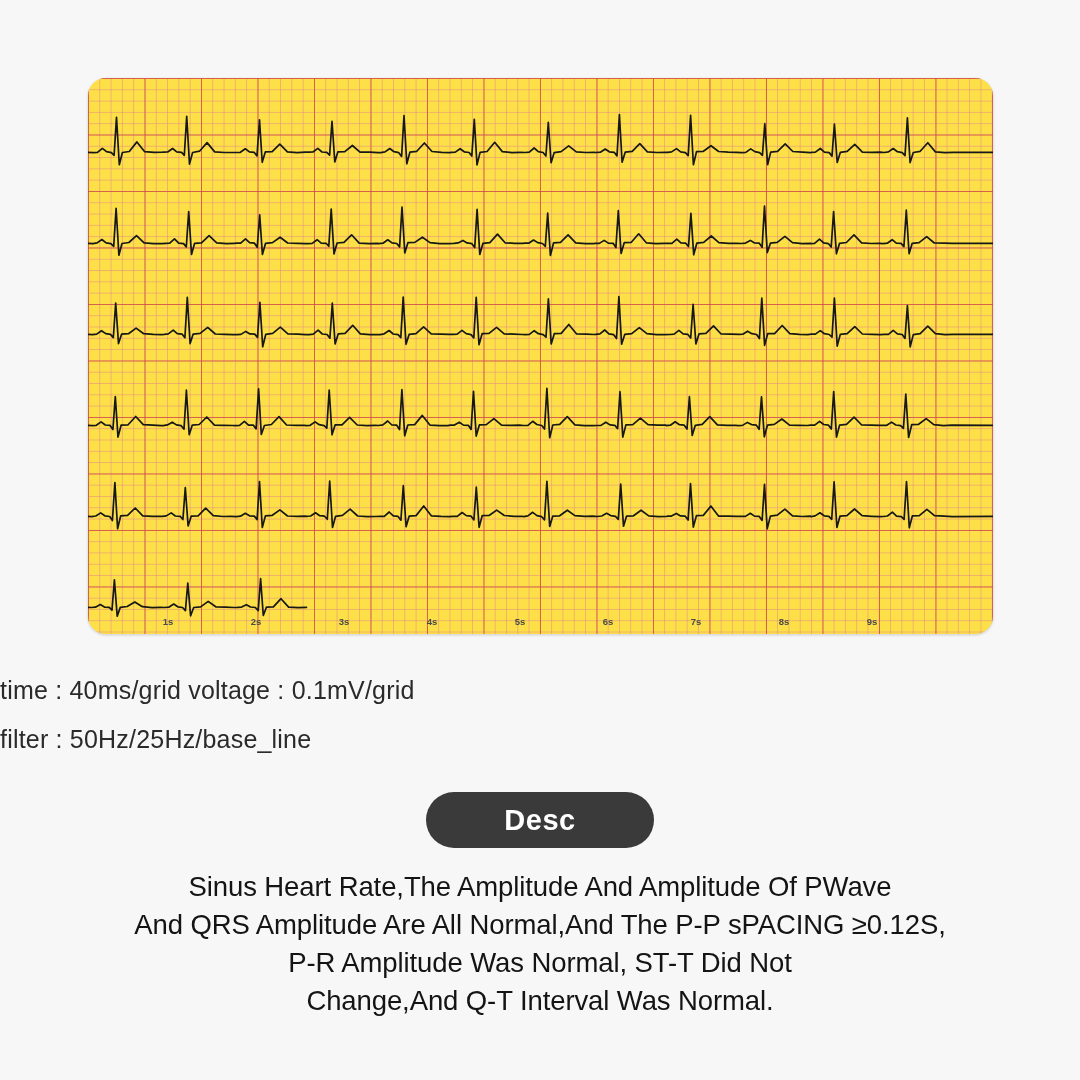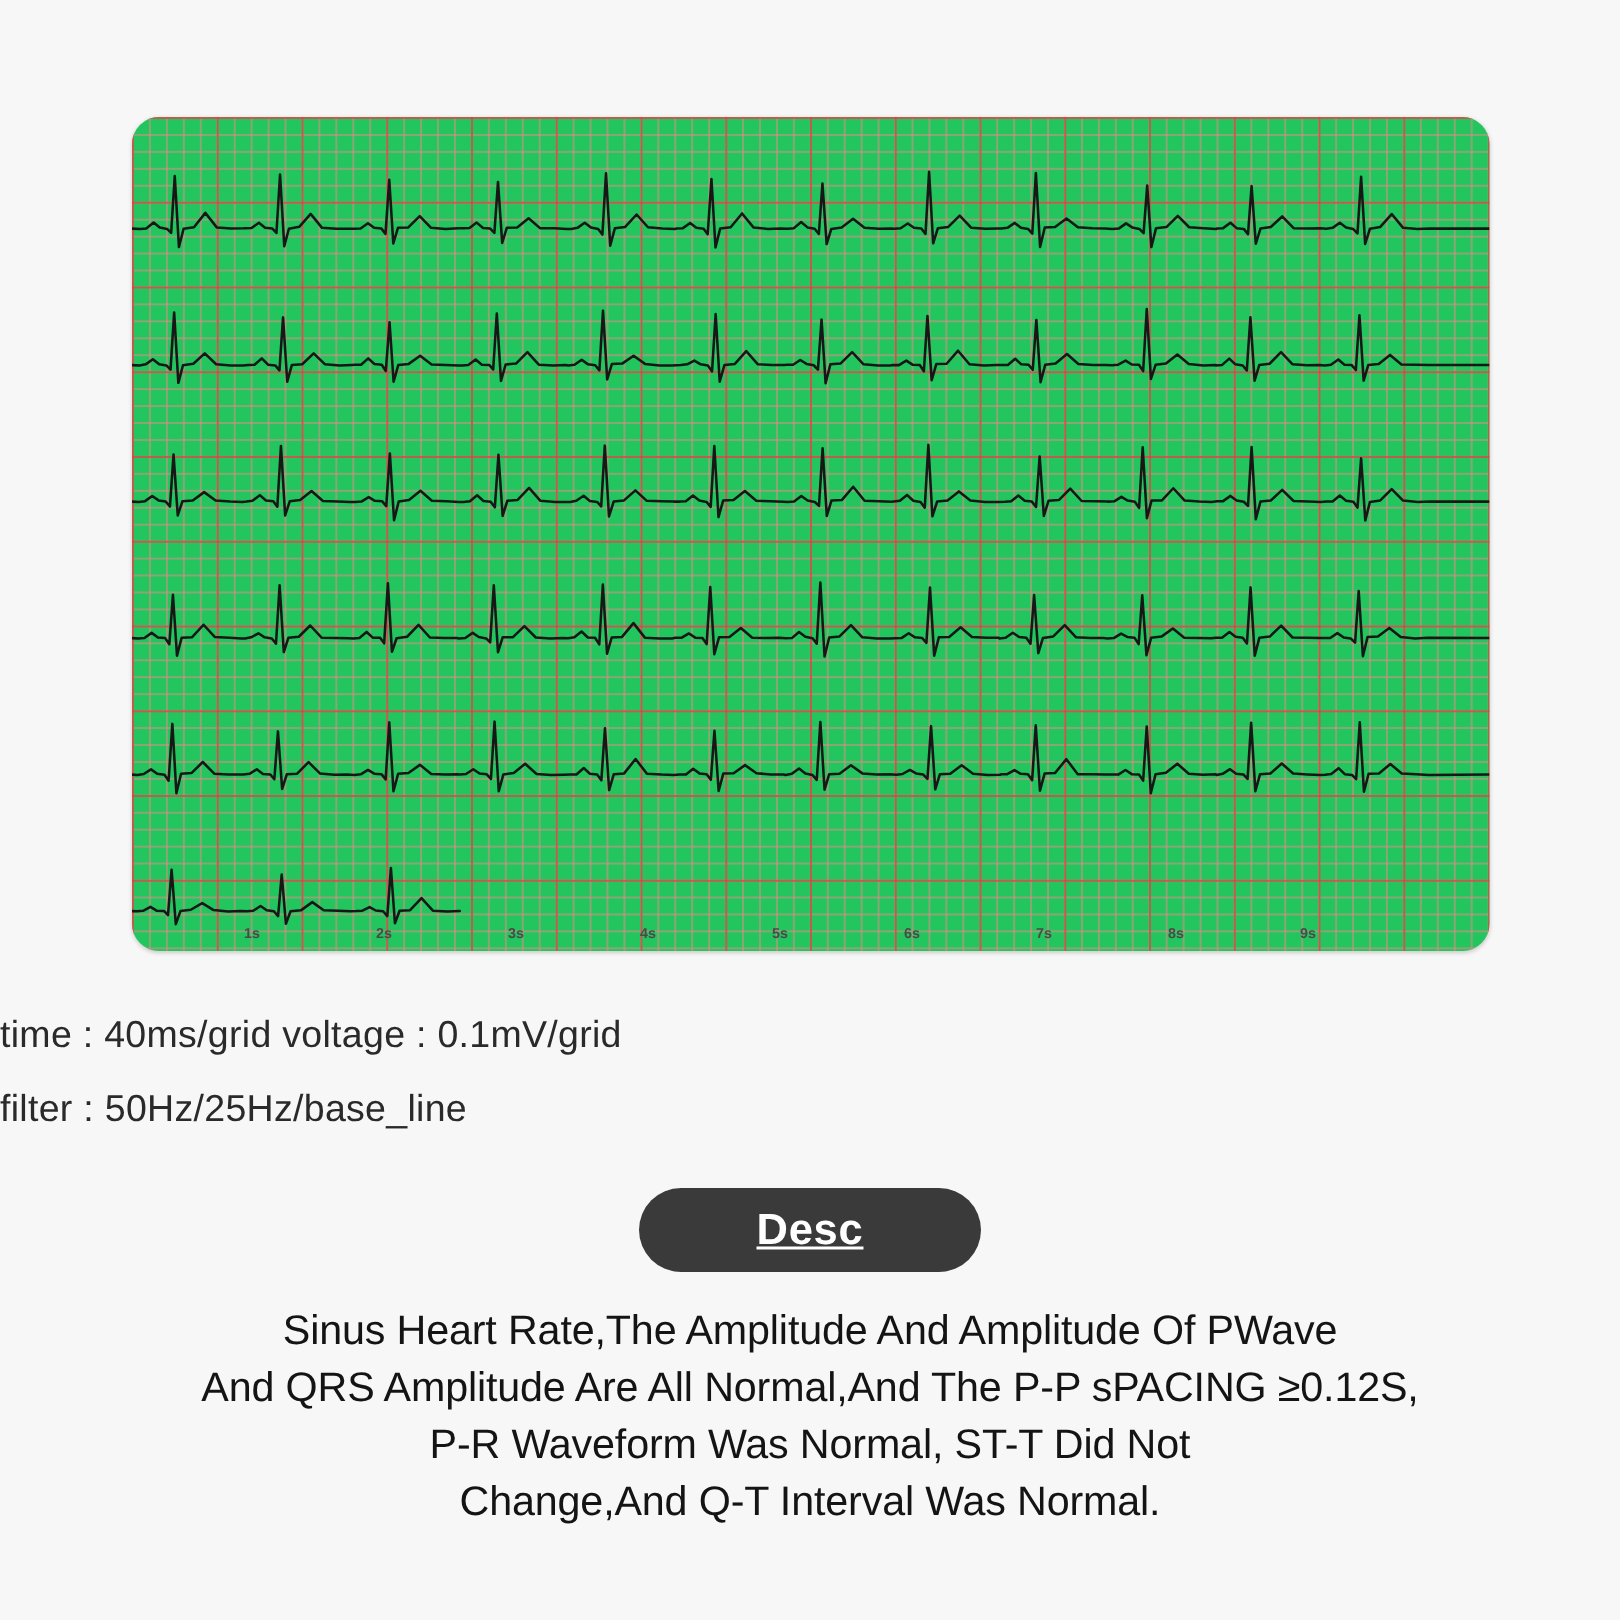--- a/index.html
+++ b/index.html
@@ -25,21 +25,21 @@
 
   
   .ecg-card {
     position: absolute;
     left: 88px;
     top: 78px;
     width: 905px;
     height: 556px;
     border-radius: 18px;
     overflow: hidden;
-    background: #22c55e;
+    background: #fde047;
     box-shadow: 0 1px 3px rgba(0,0,0,0.18);
   }
   .ecg-grid-small,
   .ecg-grid-large {
     position: absolute;
     inset: 0;
   }
   .ecg-grid-small {
     background-image:
       linear-gradient(to right, rgba(226,138,134,0.55) 1px, transparent 1px),
@@ -95,21 +95,20 @@
     height: 56px;
     border-radius: 28px;
     background: #3a3a3a;
     color: #ffffff;
     display: flex;
     align-items: center;
     justify-content: center;
     font-size: 29px;
     font-weight: 700;
     letter-spacing: 0.5px;
-    text-decoration: underline;
   }
 
   
   .desc-body {
     position: absolute;
     left: 40px;
     top: 868px;
     width: 1000px;
     text-align: center;
     font-size: 27.5px;
@@ -152,17 +151,17 @@
   </div>
 
   <div class="caption caption-1">time : 40ms/grid  voltage : 0.1mV/grid</div>
   <div class="caption caption-2">filter : 50Hz/25Hz/base_line</div>
 
   <div class="desc-pill">Desc</div>
 
   <div class="desc-body">
     <div>Sinus Heart Rate,The Amplitude And Amplitude Of PWave</div>
     <div>And QRS Amplitude Are All Normal,And The P-P sPACING ≥0.12S,</div>
-    <div>P-R Waveform Was Normal, ST-T Did Not</div>
+    <div>P-R Amplitude Was Normal, ST-T Did Not</div>
     <div>Change,And Q-T Interval Was Normal.</div>
   </div>
 
 </div>
 
 </body></html>

